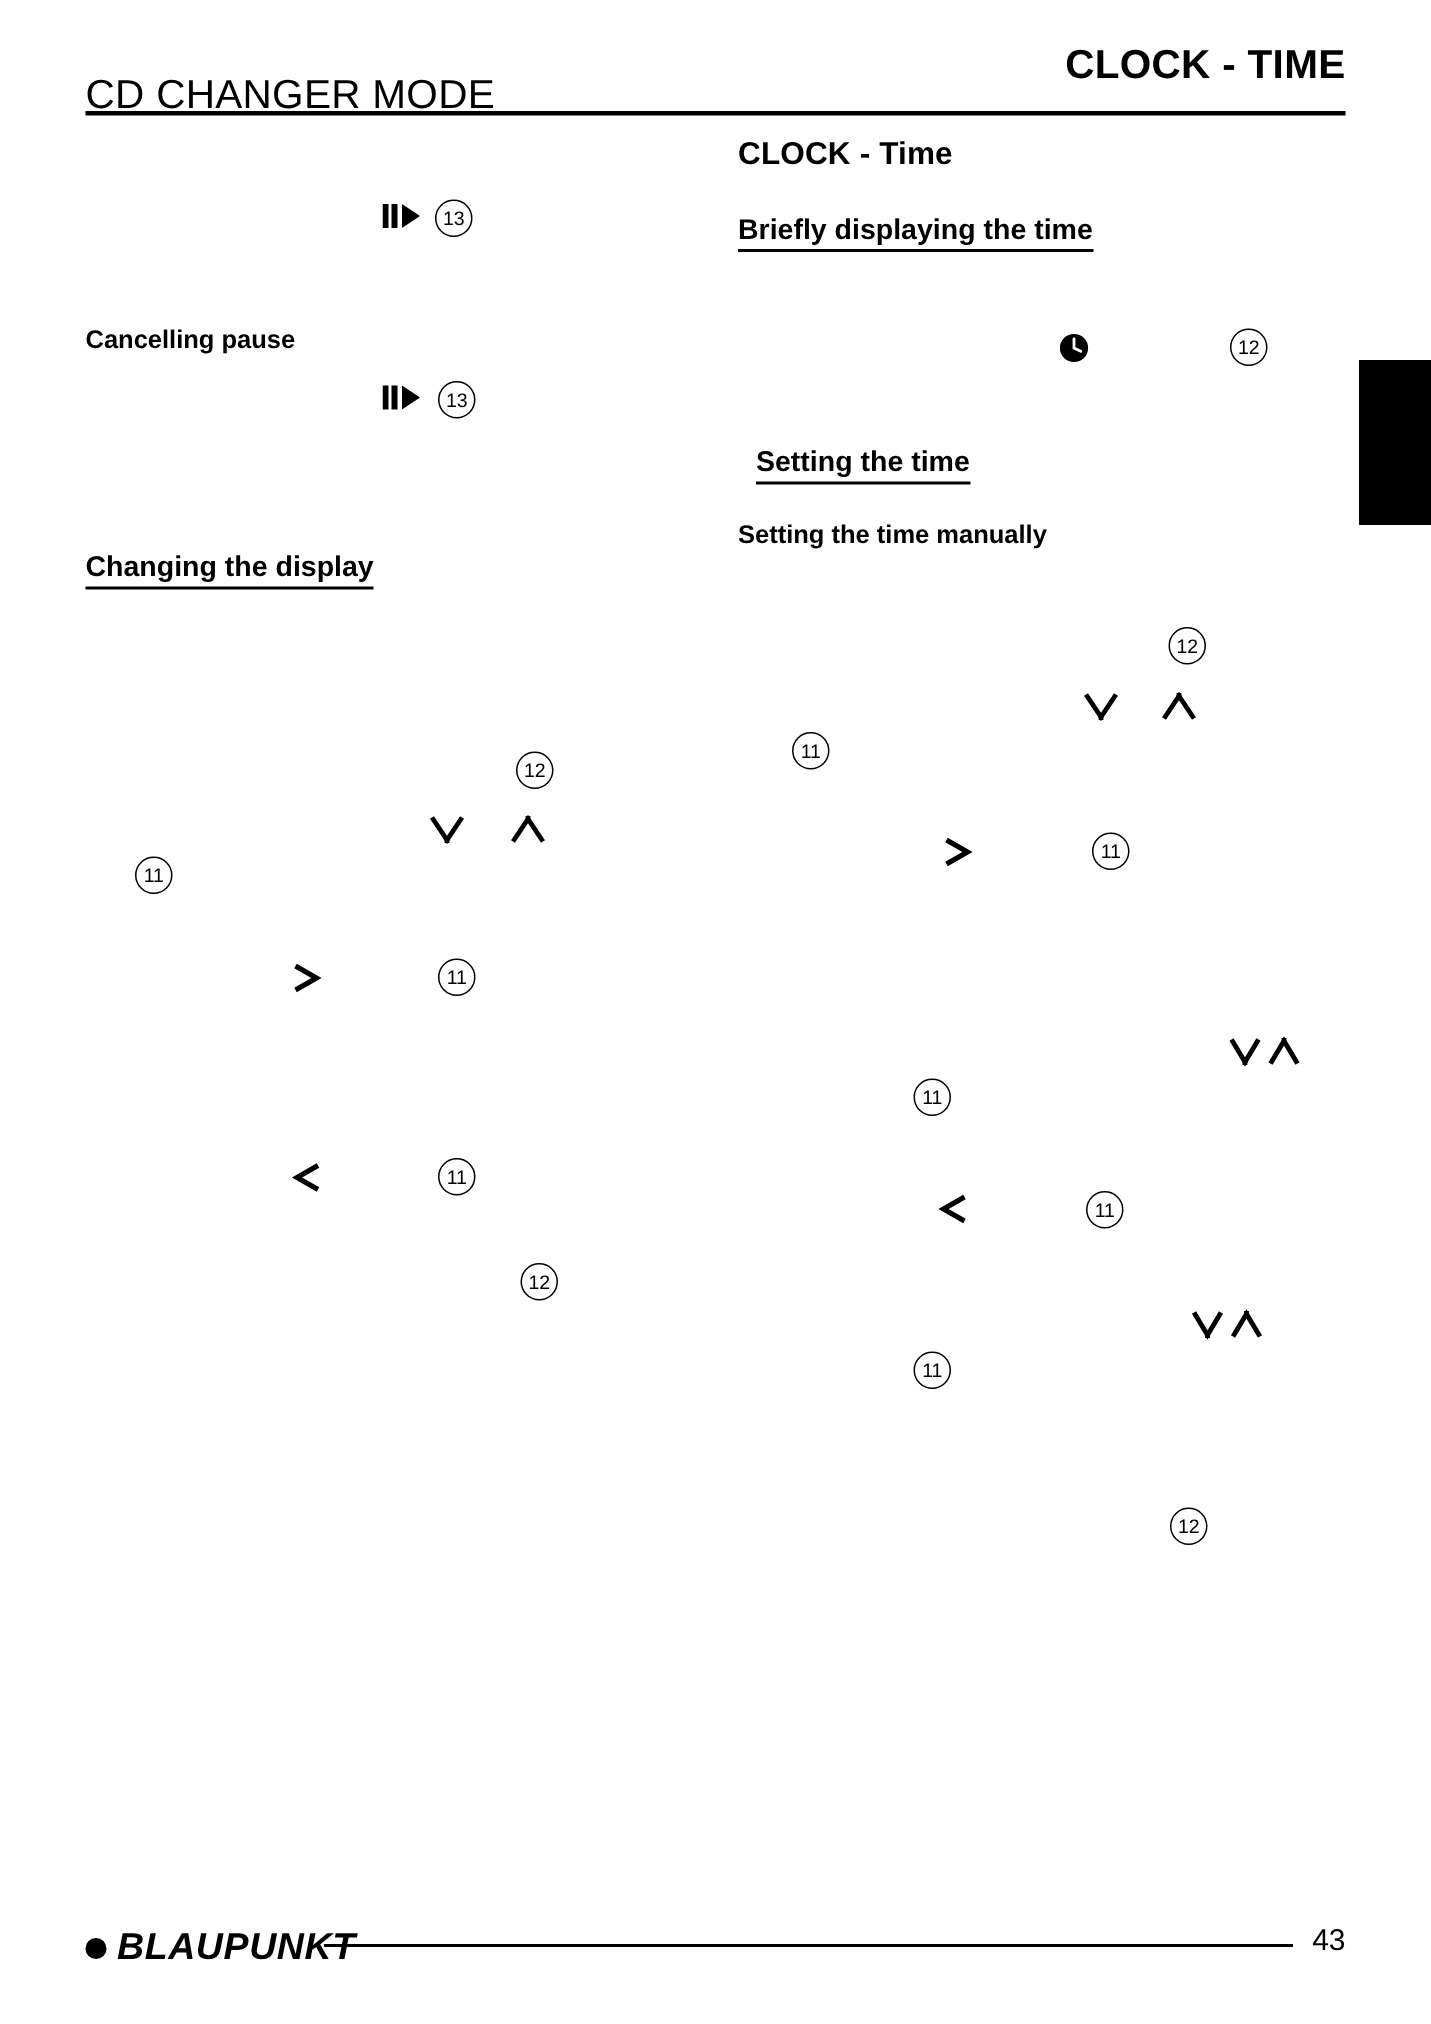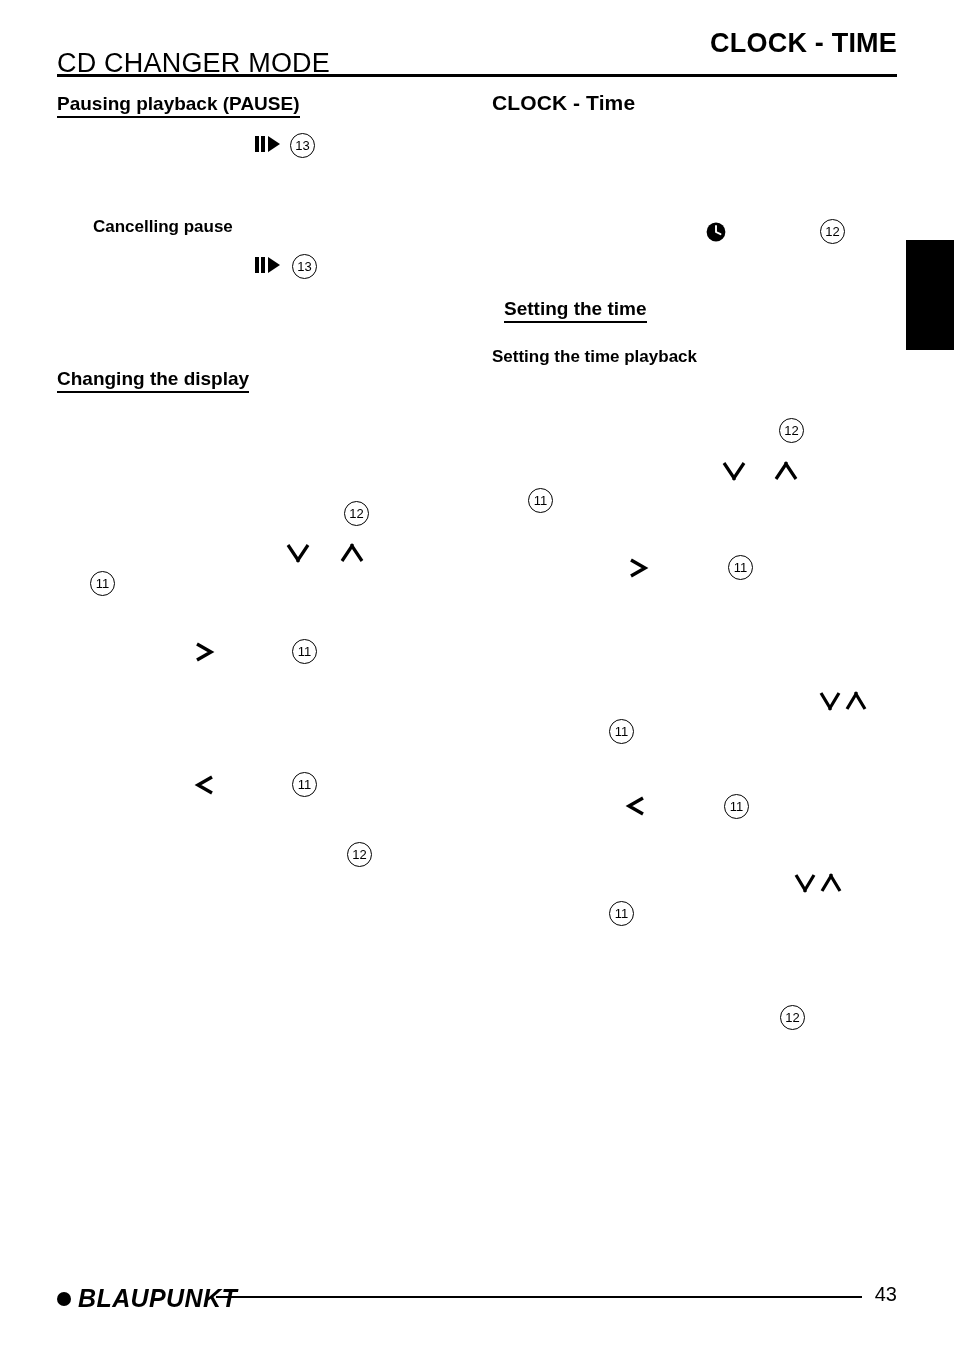--- a/index.html
+++ b/index.html
@@ -174,32 +174,31 @@
   <div class="header">
     <div class="header-left">CD CHANGER MODE</div>
     <div class="header-right">CLOCK - TIME</div>
   </div>
   <div class="header-rule"></div>
 
   <div class="side-tab"></div>
 
   <div class="col-left">
 
-    <div class="abs h2-underline" style="left:0px; top:4px;">Pausing playback (PAUSE)</div>
 
     <div class="glyph" style="left:198px; top:47px;">
       <svg width="26" height="18" viewBox="0 0 26 18">
         <rect x="0" y="1" width="4" height="16" fill="#000"></rect>
         <rect x="6" y="1" width="4" height="16" fill="#000"></rect>
         <polygon points="13,1 25,9 13,17" fill="#000"></polygon>
       </svg>
     </div>
     <div class="bubble" style="left:233px; top:45px;">13</div>
 
-    <div class="abs h3-plain" style="left:0px; top:129px;margin-left:36px;">Cancelling pause</div>
+    <div class="abs h3-plain" style="left:0px; top:129px;">Cancelling pause</div>
 
     <div class="glyph" style="left:198px; top:168px;">
       <svg width="26" height="18" viewBox="0 0 26 18">
         <rect x="0" y="1" width="4" height="16" fill="#000"></rect>
         <rect x="6" y="1" width="4" height="16" fill="#000"></rect>
         <polygon points="13,1 25,9 13,17" fill="#000"></polygon>
       </svg>
     </div>
     <div class="bubble" style="left:235px; top:166px;">13</div>
 
@@ -236,32 +235,33 @@
     </div>
     <div class="bubble" style="left:235px; top:684px;">11</div>
 
     <div class="bubble" style="left:290px; top:754px;">12</div>
   </div>
 
   <div class="col-right">
 
     <div class="abs h1-sec" style="left:0px; top:3px;">CLOCK - Time</div>
 
+    <div class="abs h2-underline" style="left:0px; top:54px;">Briefly displaying the time</div>
 
     <div class="glyph" style="left:213px; top:133px;">
       <svg width="22" height="22" viewBox="0 0 22 22">
         <circle cx="11" cy="11" r="9.4" fill="#000"></circle>
         <path d="M11 5 L11 11 L15.5 13.2" stroke="#fff" stroke-width="1.9" fill="none" stroke-linecap="round"></path>
       </svg>
     </div>
     <div class="bubble" style="left:328px; top:131px;">12</div>
 
     <div class="abs h2-underline" style="left:12px; top:209px;">Setting the time</div>
 
-    <div class="abs h3-plain" style="left:0px; top:259px;">Setting the time playback</div>
+    <div class="abs h3-plain" style="left:0px; top:259px;">Setting the time manually</div>
 
     <div class="bubble" style="left:287px; top:330px;">12</div>
 
     <div class="glyph" style="left:229px; top:372px;">
       <svg width="26" height="22" viewBox="0 0 26 22">
         <path d="M3 3 L13 18 L23 3" stroke="#000" stroke-width="3.2" fill="none"></path>
         <path d="M13 18 L13 20" stroke="#000" stroke-width="3.2" fill="none"></path>
       </svg>
     </div>
     <div class="glyph" style="left:281px; top:372px;">

